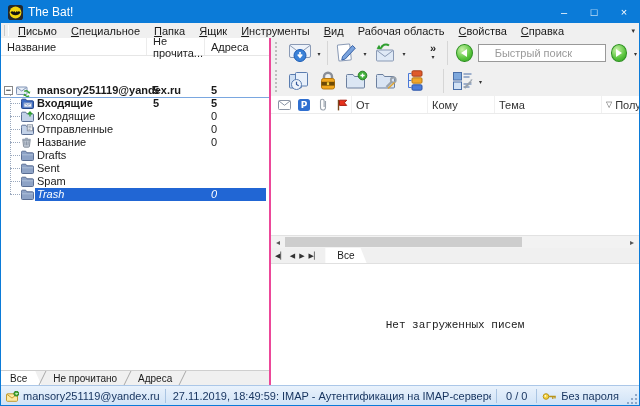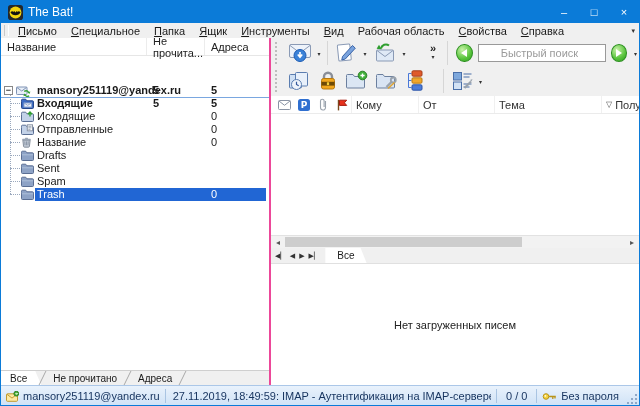--- a/index.html
+++ b/index.html
@@ -32,21 +32,21 @@
     background:#fff;font-size:9px;line-height:6px;text-align:center;color:#333;}
   .ticon{position:absolute;top:1px;}
   .trow.root .ticon{left:15px;}
   .trow.child .ticon{left:20px;}
   .stub{position:absolute;left:9px;top:6px;width:10px;border-top:1px dotted #9aa8bd;}
   .vline{position:absolute;left:9px;top:11px;height:99px;border-left:1px dotted #9aa8bd;}
   .tbody{position:absolute;left:34px;right:3px;top:0;bottom:0;}
   .tname{position:absolute;left:2px;}
   .tunread{position:absolute;left:118px;}
   .ttotal{position:absolute;left:176px;}
-  .trow.sel .tbody{background:#2166d4;color:#fff;}
+  .trow.sel .tbody{background:#2166d4;color:#fff;font-style:italic;}
   .trow.root{box-shadow:0 1px 0 #7aa7e0;}
   .lfiller{flex:1;}
   
   .btabs{height:14px;background:#f0f0f0;border-top:1px solid #cfcfcf;display:flex;align-items:stretch;font-size:10px;}
   .btab{padding:0 9px;display:flex;align-items:center;}
   .btab.active{background:#fff;clip-path:polygon(0 0,calc(100% - 6px) 0,100% 100%,0 100%);padding-right:14px;}
   .bdiv{width:1px;background:#a8a8a8;transform:skewX(-26deg);margin:0 1px;}
   
   .rightpanel{flex:1;display:flex;flex-direction:column;min-width:0;background:#fff;}
   .toolbar{height:58px;background:#f0f0f0;box-sizing:border-box;padding:1px 0 0 3px;}
@@ -57,42 +57,42 @@
   .dda::after{content:"▾";}
   .tsep{width:1px;height:24px;background:#d6d6d6;margin:0 4px;}
   .chevcol{display:flex;flex-direction:column;align-items:center;margin:0 6px 0 22px;line-height:9px;}
   .chev{font-weight:bold;font-size:11px;color:#222;}
   .gbtn{width:18px;height:18px;border-radius:50%;margin:0 5px;box-sizing:border-box;border:1px solid #2b8f1f;
     background:radial-gradient(circle at 35% 30%,#c8f2a8,#58c33c 60%,#2f9e22);display:flex;align-items:center;justify-content:center;}
   .gtri{width:0;height:0;border-top:4px solid transparent;border-bottom:4px solid transparent;}
   .gtri.left{border-right:6px solid #fff;margin-right:1px;}
   .gtri.right{border-left:6px solid #fff;margin-left:1px;}
   .search{width:128px;height:18px;box-sizing:border-box;border:1px solid #999;background:#fff;
-    font-family:"Liberation Sans",sans-serif;font-size:11px;padding:0 22px;color:#222;}
+    font-family:"Liberation Sans",sans-serif;font-size:11px;padding:0 16px;color:#222;}
   .search::placeholder{color:#9a9a9a;}
   
   .listheader{height:18px;background:#fff;border-bottom:1px solid #ebebeb;display:flex;align-items:center;color:#333;padding-left:4px;box-sizing:border-box;}
   .hic{width:19px;display:flex;justify-content:center;align-items:center;}
   .hcol{box-sizing:border-box;padding-left:4px;display:flex;align-items:center;white-space:nowrap;overflow:hidden;border-left:1px solid #f0f0f0;height:100%;}
   .sortg{font-size:8px;color:#555;margin-right:3px;}
   .listbody{flex:1;background:#fff;}
   
   .hscroll{height:12px;background:#f2f2f2;border-top:1px solid #e2e2e2;position:relative;display:flex;align-items:center;}
   .harrow{width:14px;text-align:center;font-size:8px;color:#555;line-height:11px;}
   .harrow.right{margin-left:auto;}
   .hthumb{position:absolute;left:14px;width:237px;top:1px;bottom:1px;background:#cdcdcd;}
   
   .tabbar{height:15px;background:#f0f0f0;display:flex;align-items:stretch;font-size:10px;border-bottom:1px solid #e0e0e0;}
   .navbtns{display:flex;align-items:center;gap:4px;padding:0 6px 0 4px;color:#333;}
   .navb{font-size:7px;line-height:15px;}
   .vtab{padding:0 12px;display:flex;align-items:center;gap:5px;}
   .vtab.active{background:#fff;clip-path:polygon(0 0,calc(100% - 6px) 0,100% 100%,0 100%);}
   .vtab.inactive{background:#e4e4e4;clip-path:polygon(6px 0,calc(100% - 6px) 0,100% 100%,0 100%);margin-top:29px;}
   .vclose{color:#777;font-size:9px;}
-  .preview{flex:1;background:#fff;display:flex;align-items:center;justify-content:center;color:#222;}
+  .preview{flex:1;background:#fff;display:flex;align-items:center;justify-content:center;color:#222;font-family:Liberation Mono, monospace;}
   
   .statusbar{height:20px;background:linear-gradient(#e9f2fc,#cfe2f6);border-top:1px solid #abc7e8;
     display:flex;align-items:center;color:#16335e;font-size:11px;white-space:nowrap;}
   .ssep{width:1px;height:14px;background:#a9c4e2;margin:0 5px;}
   .sacct{display:flex;align-items:center;gap:4px;padding-left:5px;}
   .sic{display:inline-flex;}
   .smsg{flex:1;min-width:0;overflow:hidden;padding:0 2px;}
   .scount{padding:0 4px;}
   .spass{display:flex;align-items:center;gap:4px;}
   .sgrip{width:12px;height:100%;position:relative;margin-left:8px;}
@@ -381,22 +381,22 @@
             <svg width="8" height="13" viewBox="0 0 8 13">
               <path d="M6.5 3 v6.5 a2.5 2.5 0 0 1 -5 0 V3 a1.8 1.8 0 0 1 3.6 0 v6" fill="none" stroke="#9aa3ad" stroke-width="1.1"></path>
             </svg>
           </span>
           <span class="hic">
             <svg width="12" height="12" viewBox="0 0 12 12">
               <path d="M2.5 0.8 v10.6" stroke="#7a4a1e" stroke-width="1.4"></path>
               <path d="M3.5 1.2 h7.2 l-2.3 2.6 2.3 2.6 h-7.2z" fill="#e8321e" stroke="#a81e10"></path>
             </svg>
           </span>
+          <span class="hcol" style="width: 76px;">От</span>
           <span class="hcol" style="width: 67px;">Кому</span>
-          <span class="hcol" style="width: 76px;">От</span>
           <span class="hcol" style="width: 107px;">Тема</span>
           <span class="hcol" style="flex: 1 1 0%;"><span class="sortg">▽</span>Получ</span>
         </div>
       <div class="listbody"></div>
 
       <div class="hscroll">
         <span class="harrow">◂</span>
         <span class="hthumb"></span>
         <span class="harrow right">▸</span>
       </div>

